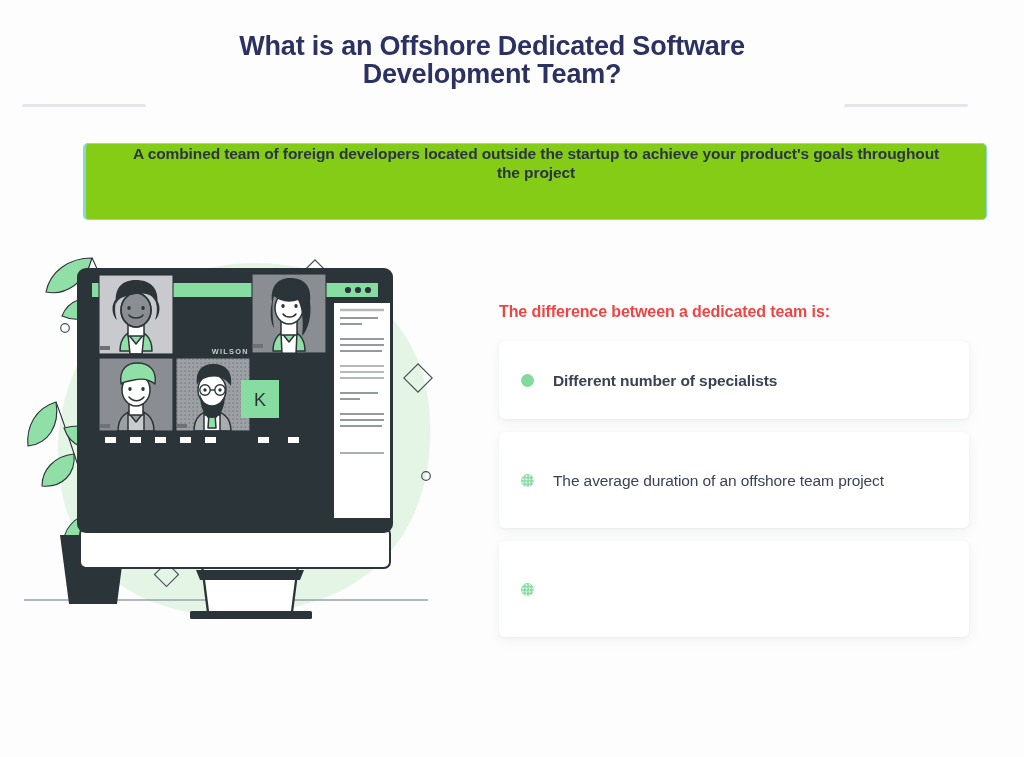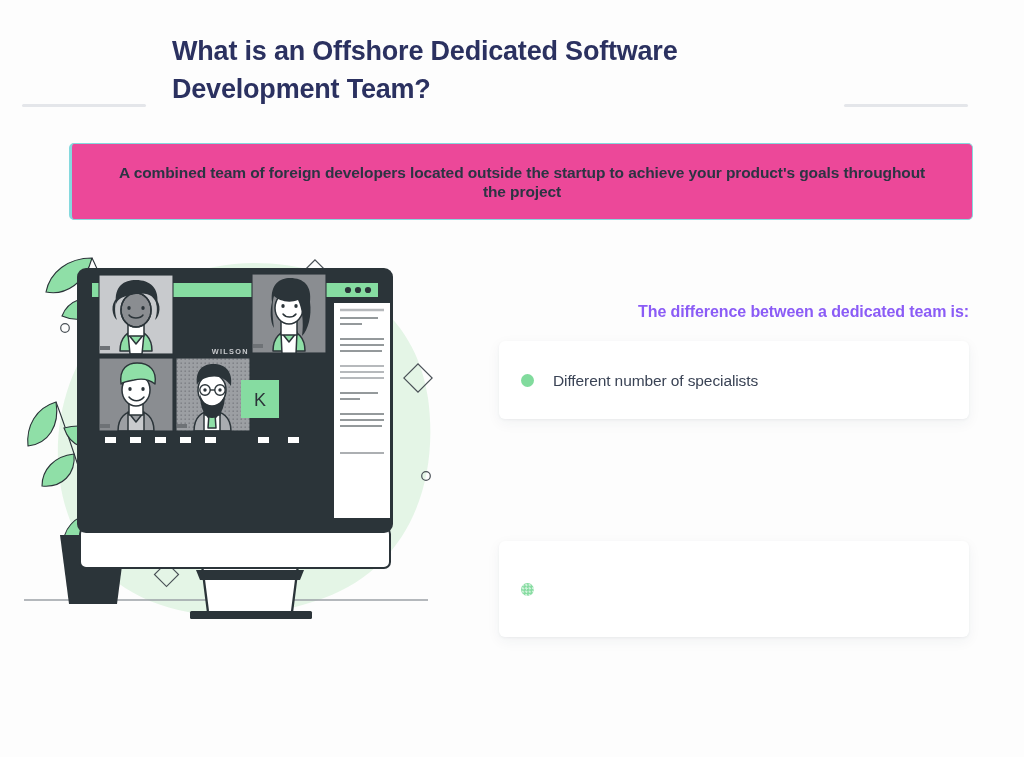--- a/index.html
+++ b/index.html
@@ -40,80 +40,80 @@
     border-radius: 2px;
   }
   .rule-left  { left: 22px;  width: 124px; }
   .rule-right { left: 844px; width: 124px; }
 
   .page-title {
     position: absolute;
     top: 0;
     left: 172px;
     width: 640px;
-    text-align: left;
+    text-align: center;
     font-size: 27px;
-    line-height: 38px;
+    line-height: 28px;
     font-weight: bold;
     color: #2B3160;
     letter-spacing: -0.2px;
   }
 
   
   .subtitle-box {
     position: absolute;
     top: 143px;
-    left: 69px;
+    left: 83px;
     width: 904px;
     height: 77px;
-    background: #ec4899;
+    background: #84cc16;
     border: 1.5px solid #85D9DE;
     border-left-width: 3px;
     border-radius: 5px;
     display: flex;
-    align-items: center;
+    align-items: flex-start;
     justify-content: center;
   }
 
   .subtitle-text {
     width: 830px;
     text-align: center;
     font-size: 15.5px;
     line-height: 19px;
     font-weight: bold;
     color: #2C3443;
     letter-spacing: -0.1px;
   }
 
   
   .list-heading {
     position: absolute;
     top: 303px;
     left: 499px;
     width: 470px;
-    text-align: right;
+    text-align: left;
     font-size: 16px;
     font-weight: bold;
-    color: #8b5cf6;
+    color: #ef4444;
     letter-spacing: -0.1px;
   }
 
   .diff-card {
     position: absolute;
     left: 499px;
     width: 470px;
     background: #FFFFFF;
     border-radius: 6px;
     box-shadow: 0 1px 3px rgba(40,50,70,0.055), 0 4px 14px rgba(40,50,70,0.055);
     display: flex;
     align-items: center;
     padding-left: 22px;
     padding-right: 24px;
   }
-  .diff-card.c0 { top: 341px; height: 78px; }
+  .diff-card.c0 { top: 341px; height: 78px; font-weight: bold; }
   .diff-card.c1 { top: 432px; height: 96px; }
   .diff-card.c2 { top: 541px; height: 96px; }
 
   .bullet {
     flex: 0 0 auto;
     width: 13px;
     height: 13px;
     border-radius: 50%;
     background: #81DB9D;
     margin-right: 19px;
@@ -156,20 +156,24 @@
     <div class="subtitle-text">A combined team of foreign developers located outside the startup to achieve your product's goals throughout the project</div>
   </div>
 
   <div class="list-heading">The difference between a dedicated team is:</div>
 
   <div class="diff-card c0">
     <span class="bullet"></span>
     <span class="diff-text">Different number of specialists</span>
   </div>
 
+  <div class="diff-card c1">
+    <span class="bullet dotted"></span>
+    <span class="diff-text">The average duration of an offshore team project</span>
+  </div>
 
   <div class="diff-card c2">
     <span class="bullet dotted"></span>
   </div>
 
   <div class="illustration">
     <svg width="450" height="400" viewBox="0 0 450 400" xmlns="http://www.w3.org/2000/svg">
       <defs>
         <clipPath id="clipA">
             <rect x="75" y="37" width="74" height="79"></rect>

